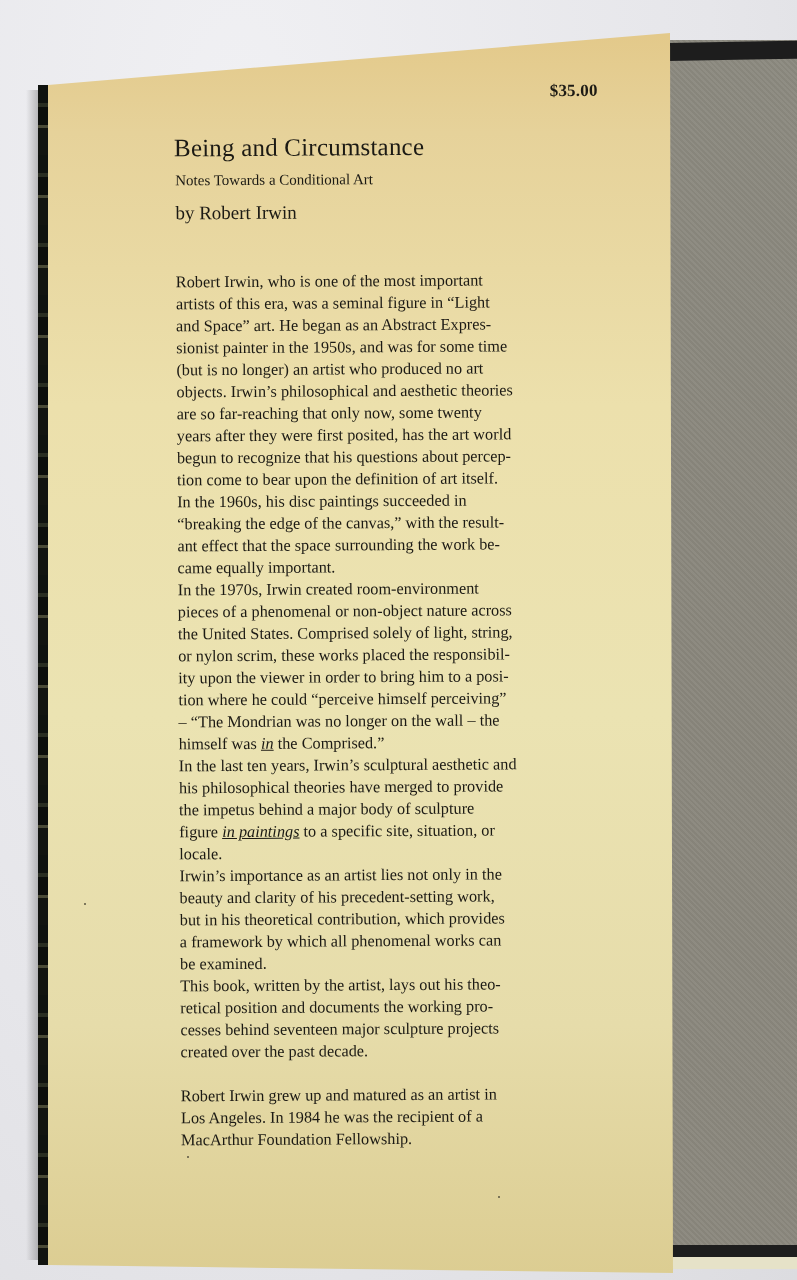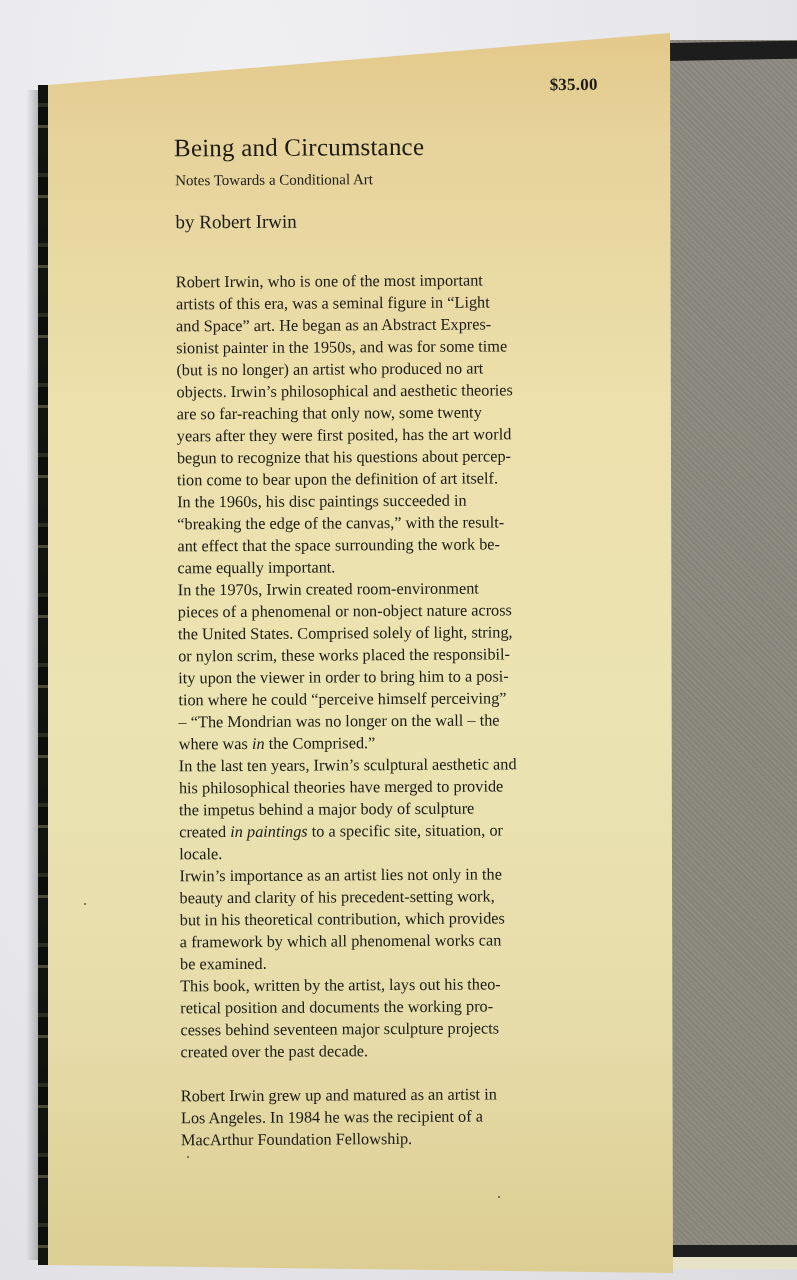--- a/index.html
+++ b/index.html
@@ -51,42 +51,42 @@
       clip-path: polygon(0 52px, 622px 0, 625px 1240px, 0 1232px);
       box-shadow: 0 0 4px rgba(0,0,0,0.3);
     }
     .content {
       position: absolute; left: 0; top: 0; width: 797px; height: 1280px;
       color: #1c1a14;
       transform: rotate(-0.35deg);
       transform-origin: 400px 640px;
     }
     .price {
-      position: absolute; left: 553px; top: 76px;
+      position: absolute; left: 553px; top: 82px;
       font-size: 17px; font-weight: bold; letter-spacing: 0.2px;
     }
     .title {
       position: absolute; left: 177px; top: 133px;
       font-size: 25px; letter-spacing: 0.2px;
     }
     .subtitle {
       position: absolute; left: 178px; top: 171px;
       font-size: 15px;
     }
     .author {
-      position: absolute; left: 178px; top: 210px;
+      position: absolute; left: 178px; top: 201px;
       font-size: 19px;
     }
     .body-text {
       position: absolute; left: 178px; top: 270px; width: 430px;
       font-size: 16.3px; line-height: 22px;
     }
     .body-text .line { display: block; white-space: nowrap; }
     .body-text .gap { display: block; height: 22px; }
-    .body-text em { font-style: italic; }
+    .body-text em { font-style: italic; text-decoration: underline; }
     .speck { position: absolute; width: 2px; height: 2px; background: #5a5540; border-radius: 1px; }
   </style>
 </head>
 <body>
 
 <div class="wall"></div>
 <div class="board"></div>
 <div class="board-top-edge"></div>
 <div class="board-bottom-edge"></div>
 <div class="board-bottom-cream"></div>
@@ -118,26 +118,26 @@
     <span class="line">ant effect that the space surrounding the work be-</span>
     <span class="line">came equally important.</span>
 
     <span class="line">In the 1970s, Irwin created room-environment</span>
     <span class="line">pieces of a phenomenal or non-object nature across</span>
     <span class="line">the United States. Comprised solely of light, string,</span>
     <span class="line">or nylon scrim, these works placed the responsibil-</span>
     <span class="line">ity upon the viewer in order to bring him to a posi-</span>
     <span class="line">tion where he could “perceive himself perceiving”</span>
     <span class="line">– “The Mondrian was no longer on the wall – the</span>
-    <span class="line"><span>where was </span><em>in</em><span> the Comprised.”</span></span>
+    <span class="line"><span>himself was </span><em>in</em><span> the Comprised.”</span></span>
 
     <span class="line">In the last ten years, Irwin’s sculptural aesthetic and</span>
     <span class="line">his philosophical theories have merged to provide</span>
     <span class="line">the impetus behind a major body of sculpture</span>
-    <span class="line"><span>created </span><em>in paintings</em><span> to a specific site, situation, or</span></span>
+    <span class="line"><span>figure </span><em>in paintings</em><span> to a specific site, situation, or</span></span>
     <span class="line">locale.</span>
 
     <span class="line">Irwin’s importance as an artist lies not only in the</span>
     <span class="line">beauty and clarity of his precedent-setting work,</span>
     <span class="line">but in his theoretical contribution, which provides</span>
     <span class="line">a framework by which all phenomenal works can</span>
     <span class="line">be examined.</span>
 
     <span class="line">This book, written by the artist, lays out his theo-</span>
     <span class="line">retical position and documents the working pro-</span>

